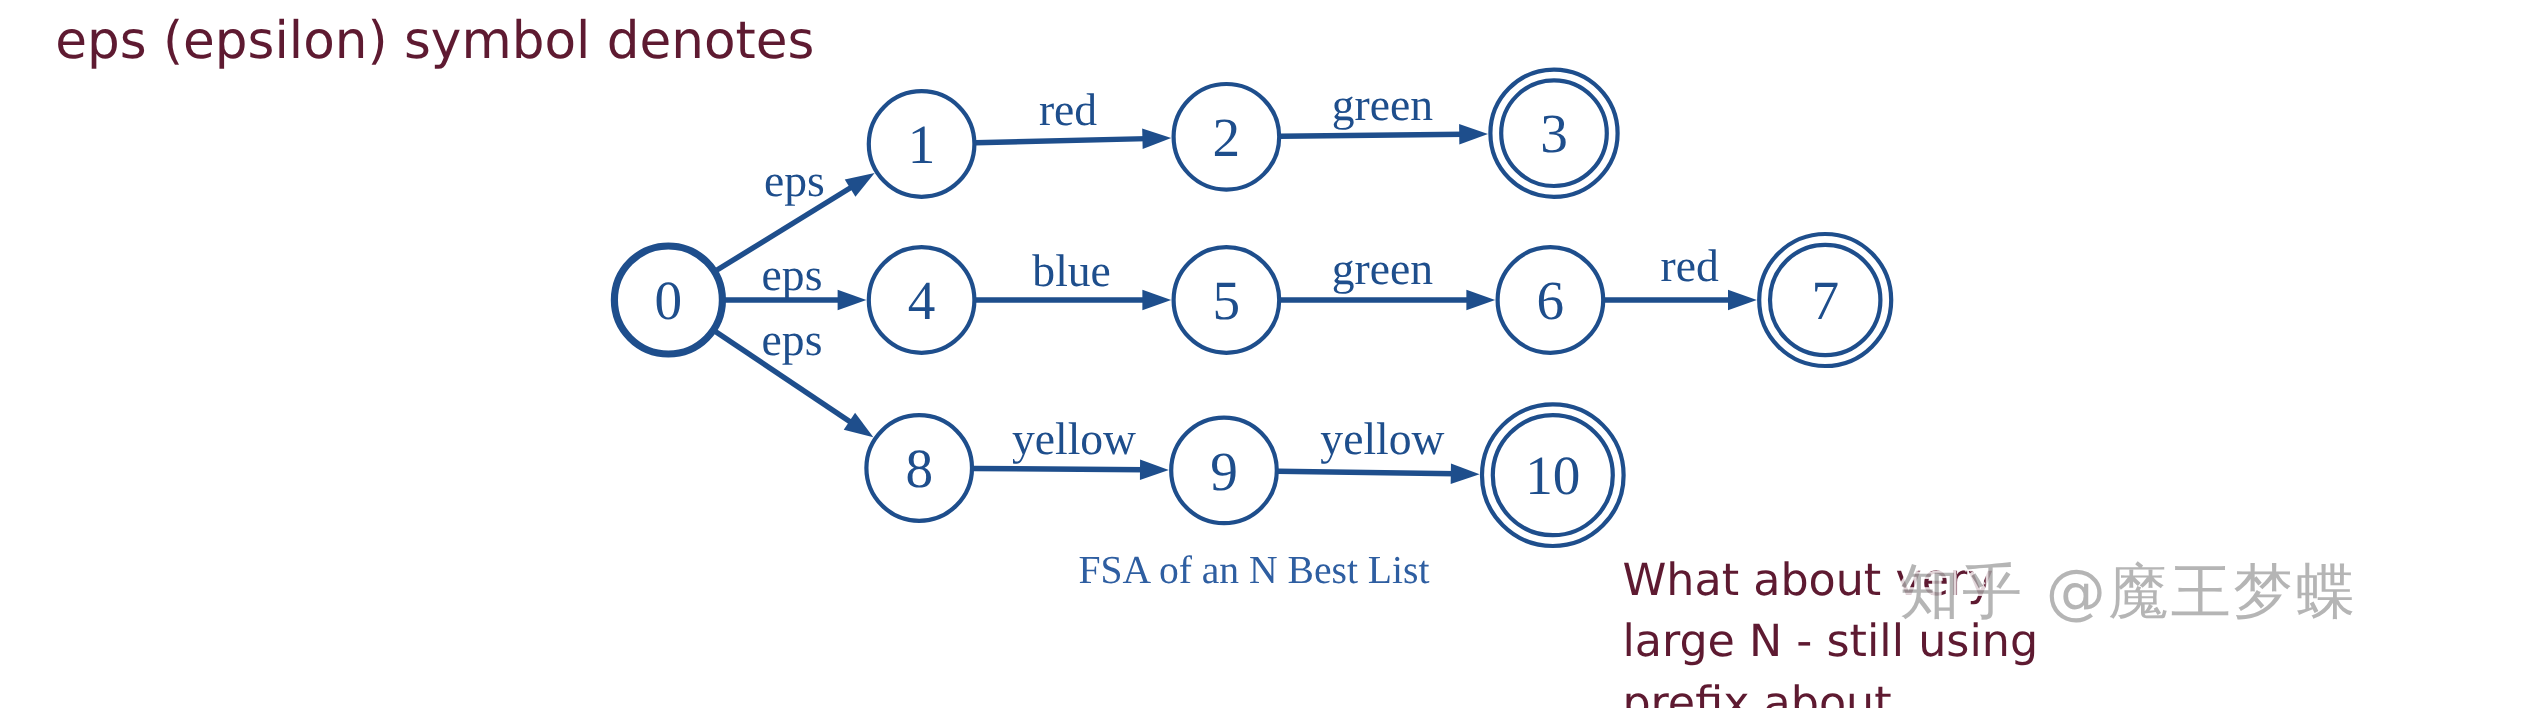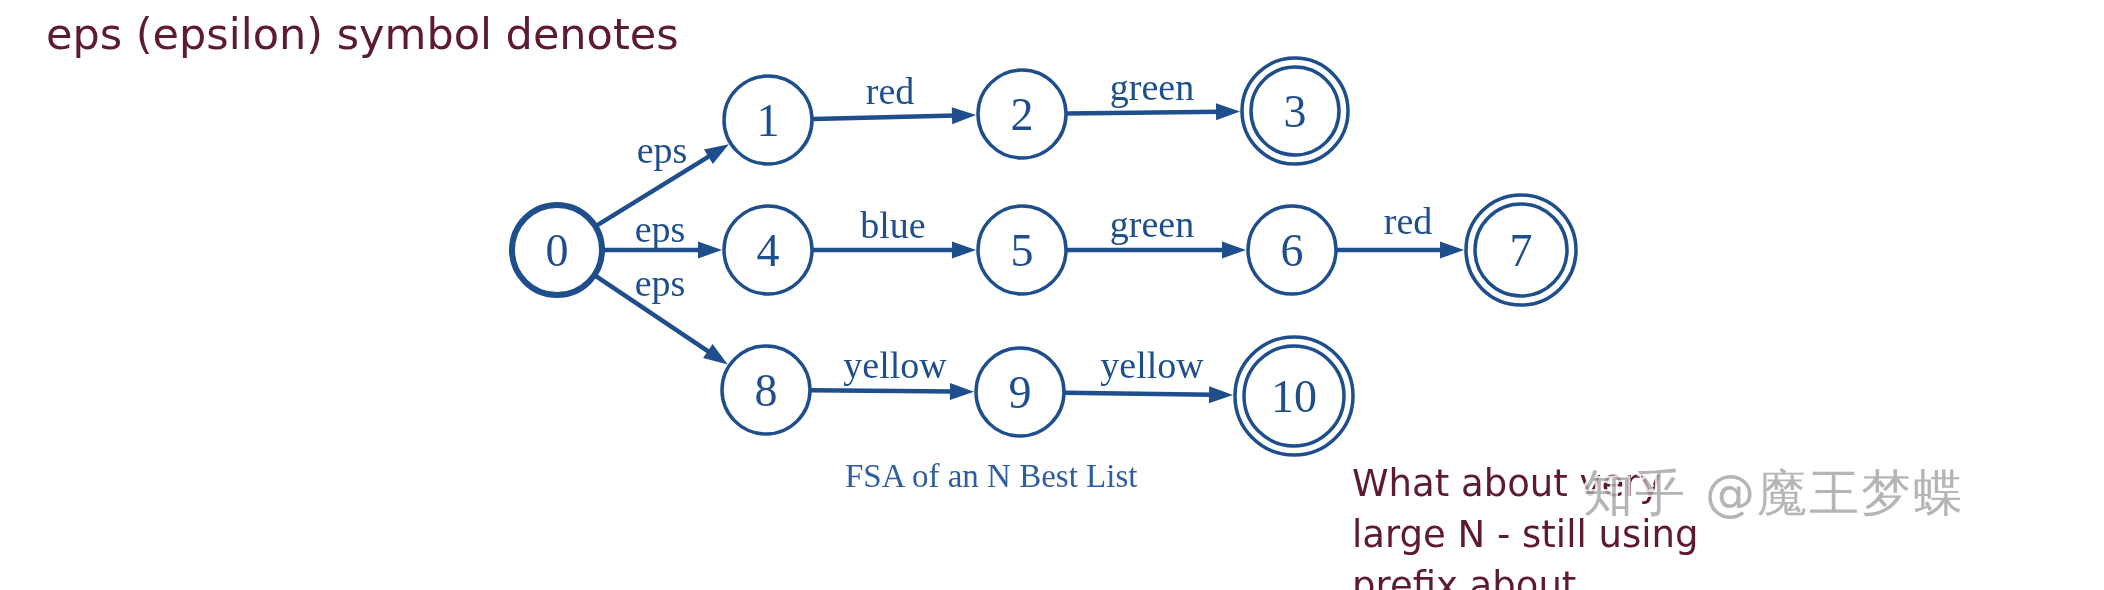--- a/index.html
+++ b/index.html
@@ -43,20 +43,21 @@
   .edge-arrow { fill: var(--blue); stroke: none; }
   .edge-label {
     font-family: "Liberation Serif", "DejaVu Serif", serif;
     font-size: 38px;
     fill: var(--blue);
     text-anchor: middle;
   }
 
   .diagram-caption {
     position: absolute; left: 845px; top: 458px; width: 400px;
+    text-align: center;
     font-family: "Liberation Serif", "DejaVu Serif", serif;
     font-size: 33px;
     color: var(--caption-blue);
     z-index: 2;
   }
 
   .annotation-bottom {
     position: absolute; left: 1352px; top: 458px;
     color: var(--maroon);
     font-size: 37px; line-height: 51px;

